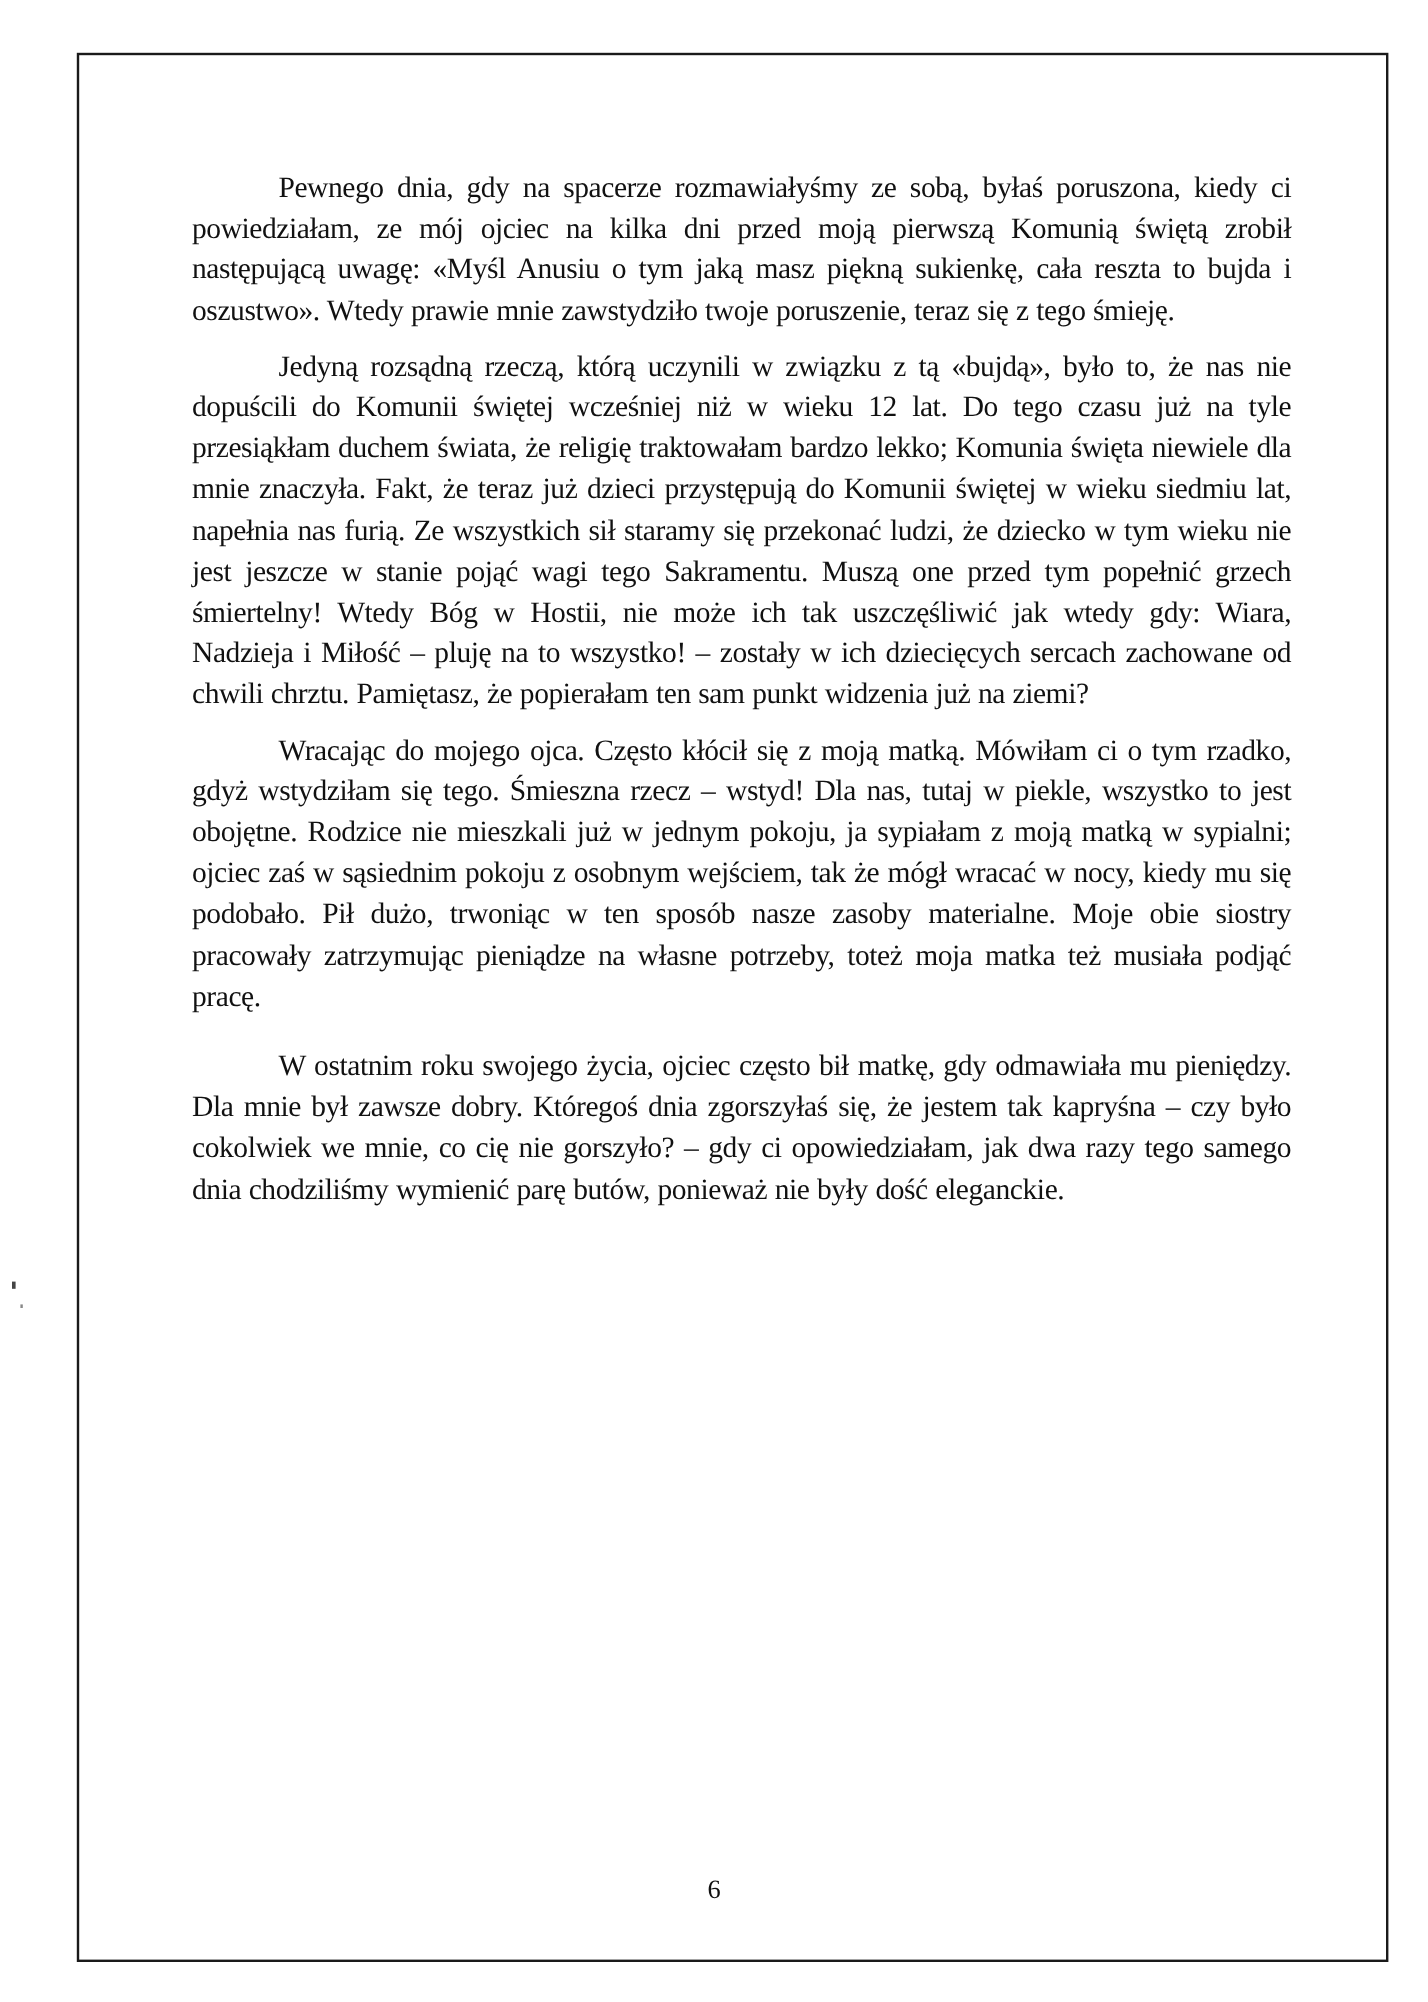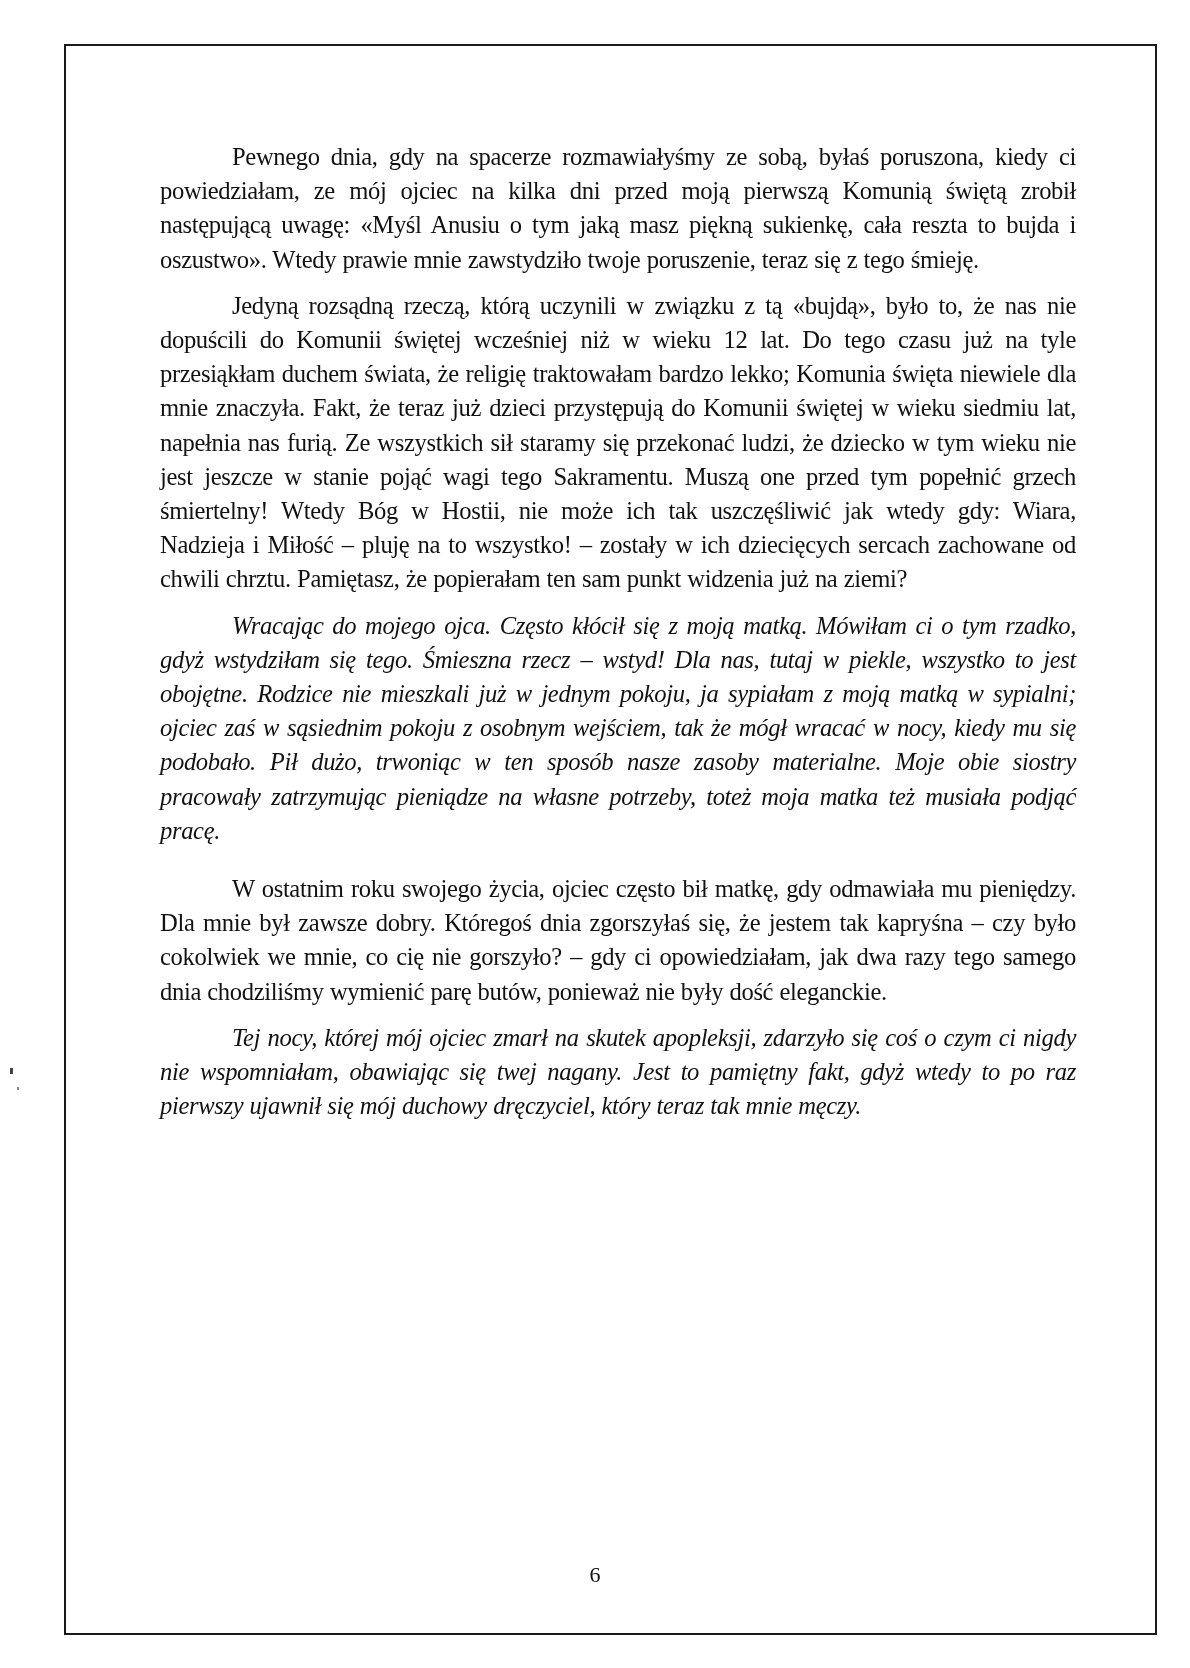--- a/index.html
+++ b/index.html
@@ -35,21 +35,20 @@
       font-size: 24.6px;
       line-height: 34.2px;
       text-align: justify;
       text-indent: 72px;
       letter-spacing: -0.35px;
       word-spacing: 0.5px;
       font-stretch: condensed;
     }
     .paragraph.gap-large {
       margin-bottom: 24px;
-      font-style: italic;
     }
     .page-number {
       position: absolute;
       left: 0;
       width: 1190px;
       top: 1562px;
       text-align: center;
       font-size: 22px;
       line-height: 26px;
     }
@@ -76,16 +75,15 @@
 <div class="page-frame"></div>
 
 <div class="scan-mark"></div>
 <div class="scan-mark-2"></div>
 
 <div class="text-column">
   <p class="paragraph">Pewnego dnia, gdy na spacerze rozmawiałyśmy ze sobą, byłaś poruszona, kiedy ci powiedziałam, ze mój ojciec na kilka dni przed moją pierwszą Komunią świętą zrobił następującą uwagę: «Myśl Anusiu o tym jaką masz piękną sukienkę, cała reszta to bujda i oszustwo». Wtedy prawie mnie zawstydziło twoje poruszenie, teraz się z tego śmieję.</p>
   <p class="paragraph">Jedyną rozsądną rzeczą, którą uczynili w związku z tą «bujdą», było to, że nas nie dopuścili do Komunii świętej wcześniej niż w wieku 12 lat. Do tego czasu już na tyle przesiąkłam duchem świata, że religię traktowałam bardzo lekko; Komunia święta niewiele dla mnie znaczyła. Fakt, że teraz już dzieci przystępują do Komunii świętej w wieku siedmiu lat, napełnia nas furią. Ze wszystkich sił staramy się przekonać ludzi, że dziecko w tym wieku nie jest jeszcze w stanie pojąć wagi tego Sakramentu. Muszą one przed tym popełnić grzech śmiertelny! Wtedy Bóg w Hostii, nie może ich tak uszczęśliwić jak wtedy gdy: Wiara, Nadzieja i Miłość – pluję na to wszystko! – zostały w ich dziecięcych sercach zachowane od chwili chrztu. Pamiętasz, że popierałam ten sam punkt widzenia już na ziemi?</p>
   <p class="paragraph gap-large">Wracając do mojego ojca. Często kłócił się z moją matką. Mówiłam ci o tym rzadko, gdyż wstydziłam się tego. Śmieszna rzecz – wstyd! Dla nas, tutaj w piekle, wszystko to jest obojętne. Rodzice nie mieszkali już w jednym pokoju, ja sypiałam z moją matką w sypialni; ojciec zaś w sąsiednim pokoju z osobnym wejściem, tak że mógł wracać w nocy, kiedy mu się podobało. Pił dużo, trwoniąc w ten sposób nasze zasoby materialne. Moje obie siostry pracowały zatrzymując pieniądze na własne potrzeby, toteż moja matka też musiała podjąć pracę.</p>
   <p class="paragraph">W ostatnim roku swojego życia, ojciec często bił matkę, gdy odmawiała mu pieniędzy. Dla mnie był zawsze dobry. Któregoś dnia zgorszyłaś się, że jestem tak kapryśna – czy było cokolwiek we mnie, co cię nie gorszyło? – gdy ci opowiedziałam, jak dwa razy tego samego dnia chodziliśmy wymienić parę butów, ponieważ nie były dość eleganckie.</p>
-  <p class="paragraph gap-large">Tej nocy, której mój ojciec zmarł na skutek apopleksji, zdarzyło się coś o czym ci nigdy nie wspomniałam, obawiając się twej nagany. Jest to pamiętny fakt, gdyż wtedy to po raz pierwszy ujawnił się mój duchowy dręczyciel, który teraz tak mnie męczy.</p>
 </div>
 
 <div class="page-number">6</div>
 
 </body></html>

